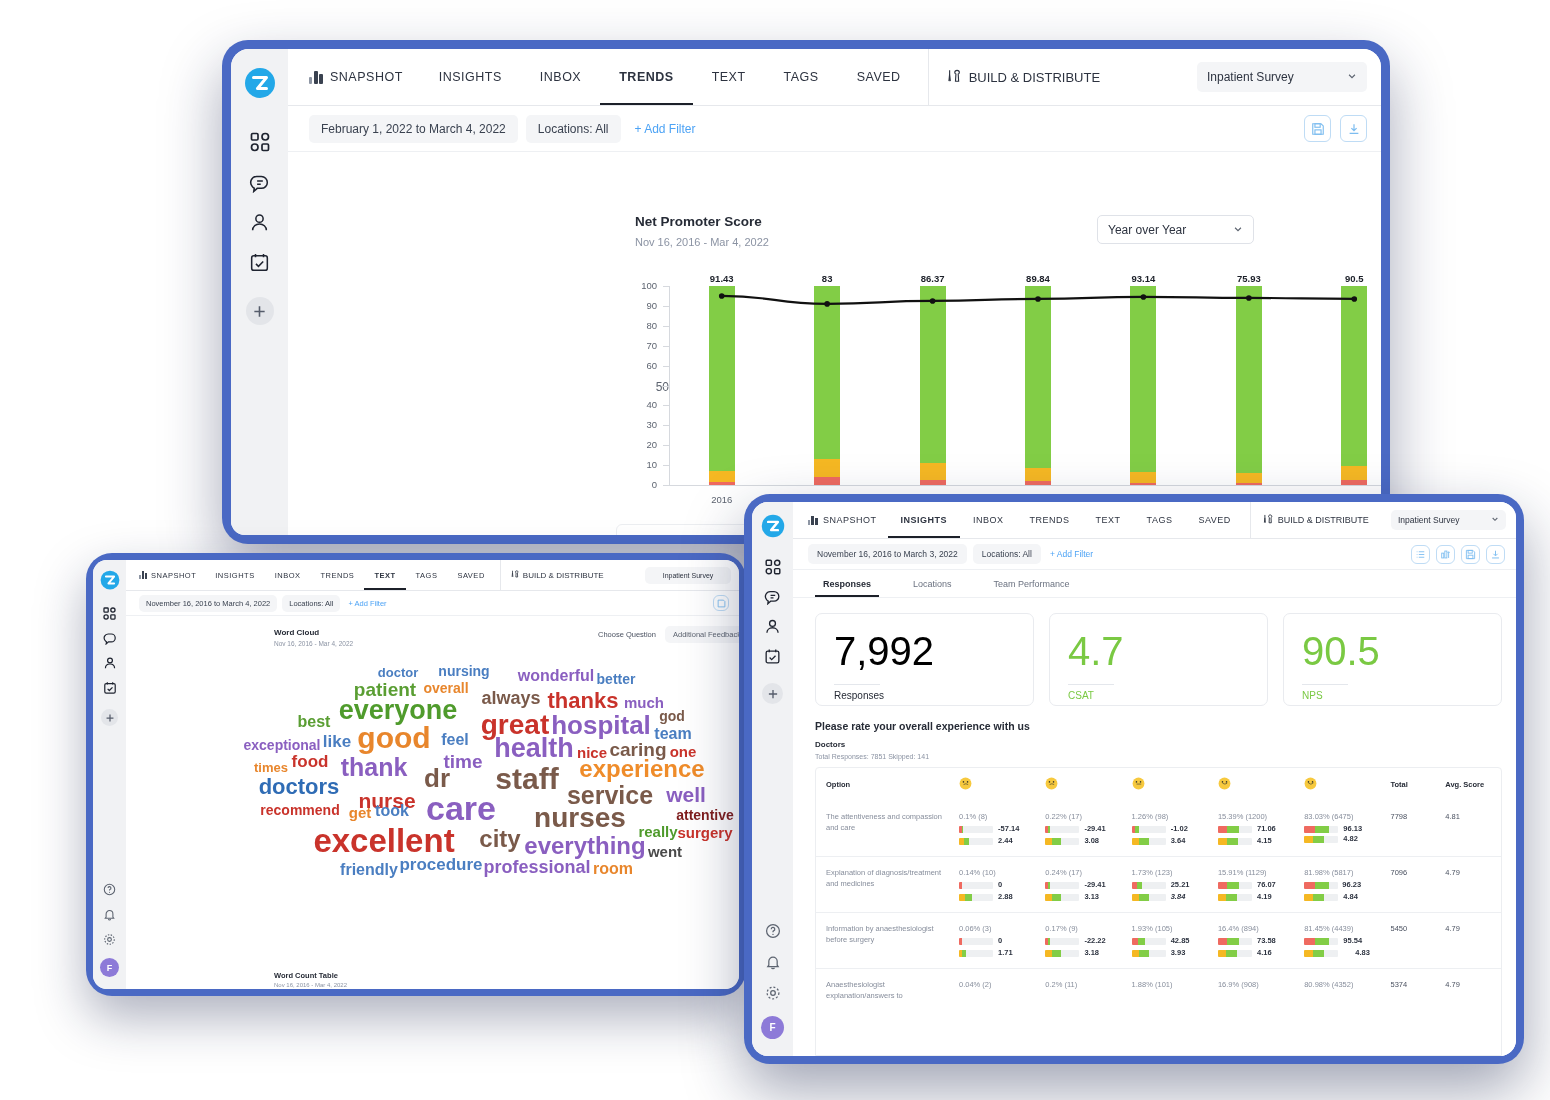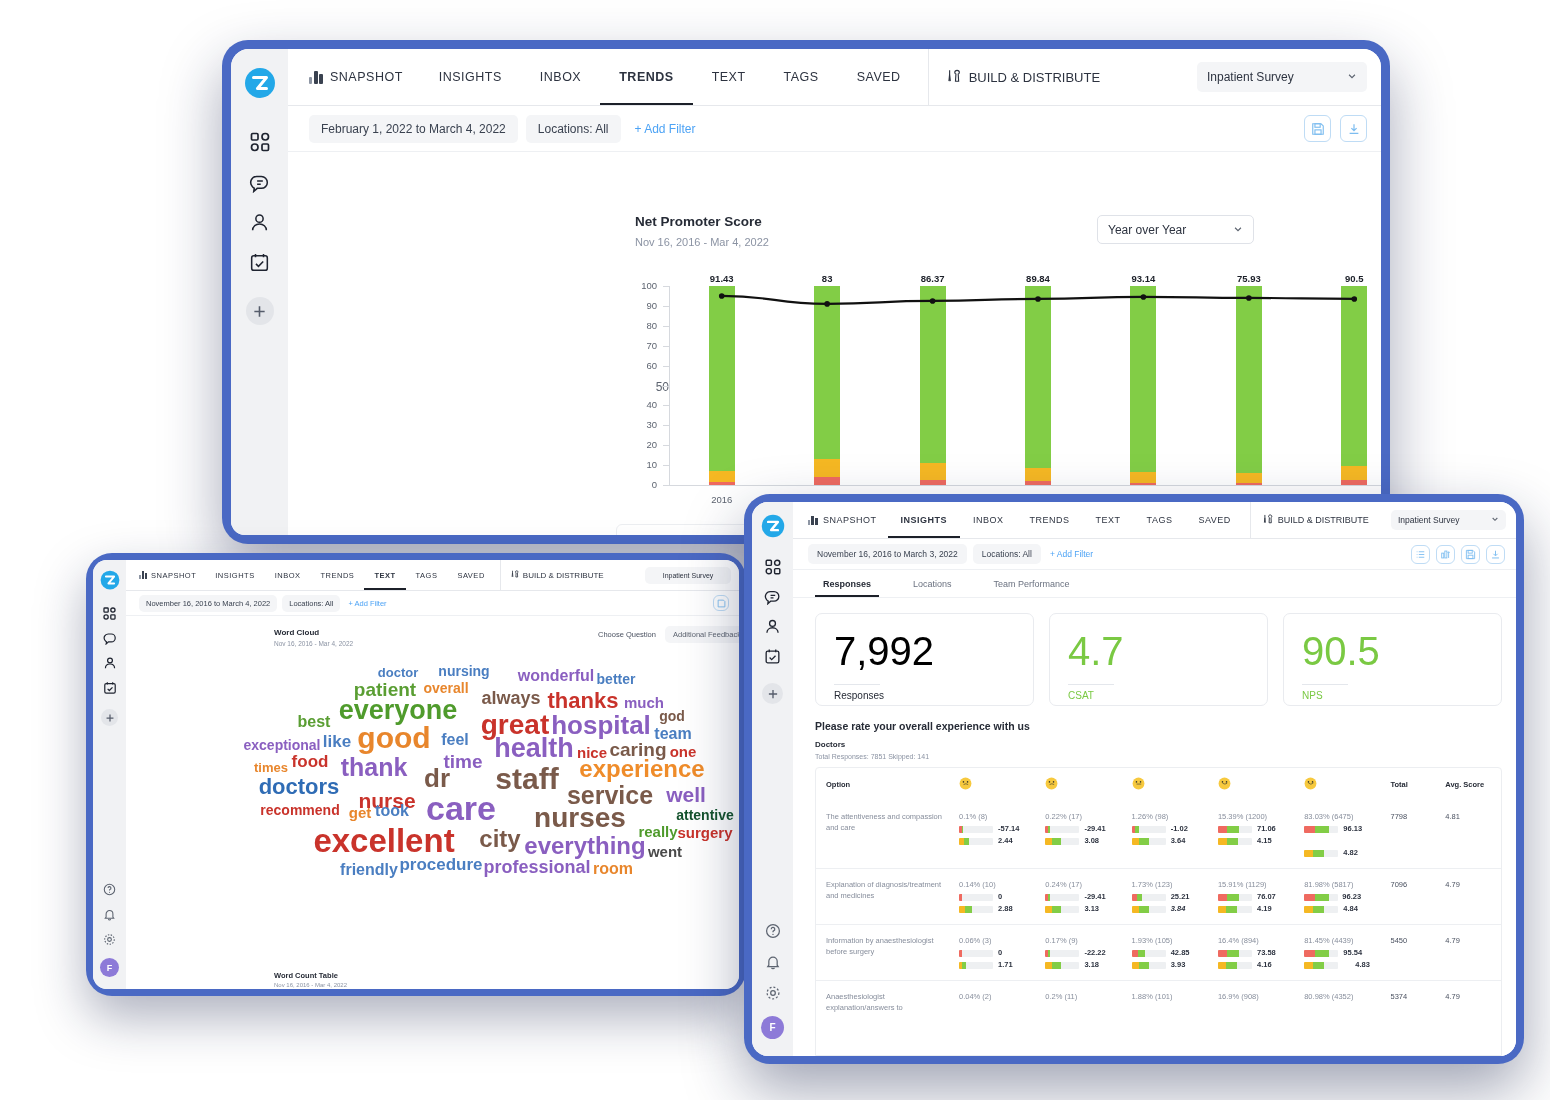--- a/index.html
+++ b/index.html
@@ -511,21 +511,21 @@
           <span style="left: 401px; top: 163px; font-size: 30px; color: rgb(122, 90, 74);">staff</span>
           <span style="left: 173px; top: 171px; font-size: 22px; color: rgb(47, 108, 181);">doctors</span>
           <span style="left: 261px; top: 184px; font-size: 21px; color: rgb(201, 51, 43);">nurse</span>
           <span style="left: 484px; top: 179px; font-size: 25px; color: rgb(122, 90, 74);">service</span>
           <span style="left: 560px; top: 178px; font-size: 21px; color: rgb(138, 95, 192);">well</span>
           <span style="left: 174px; top: 194px; font-size: 14px; color: rgb(201, 51, 43);">recommend</span>
           <span style="left: 234px; top: 196px; font-size: 15px; color: rgb(232, 134, 44);">get</span>
           <span style="left: 266px; top: 195px; font-size: 16px; color: rgb(74, 126, 193);">took</span>
           <span style="left: 335px; top: 192px; font-size: 34px; color: rgb(138, 95, 192);">care</span>
           <span style="left: 454px; top: 202px; font-size: 28px; color: rgb(122, 90, 74);">nurses</span>
-          <span style="left: 579px; top: 199px; font-size: 14px; color: #14532d;">attentive</span>
+          <span style="left: 579px; top: 199px; font-size: 14px; color: #7f1d1d;">attentive</span>
           <span style="left: 532px; top: 215px; font-size: 15px; color: rgb(79, 155, 44);">really</span>
           <span style="left: 579px; top: 216px; font-size: 15px; color: rgb(201, 51, 43);">surgery</span>
           <span style="left: 258px; top: 224px; font-size: 33px; color: rgb(201, 51, 43);">excellent</span>
           <span style="left: 374px; top: 223px; font-size: 24px; color: rgb(122, 90, 74);">city</span>
           <span style="left: 459px; top: 230px; font-size: 24px; color: rgb(138, 95, 192);">everything</span>
           <span style="left: 539px; top: 235px; font-size: 15px; color: rgb(74, 74, 74);">went</span>
           <span style="left: 243px; top: 254px; font-size: 16px; color: rgb(74, 126, 193);">friendly</span>
           <span style="left: 315px; top: 248px; font-size: 17px; color: rgb(74, 126, 193);">procedure</span>
           <span style="left: 411px; top: 251px; font-size: 18px; color: rgb(138, 95, 192);">professional</span>
           <span style="left: 487px; top: 253px; font-size: 16px; color: rgb(232, 134, 44);">room</span>
@@ -829,21 +829,21 @@
                       <i style="width:31.900000000000002%;background:#82cd46;"></i>
       </span> <span class="mb-num" style="margin-left:3px;">4.15</span></div>
                 </td>
                 <td style="padding:11px 6px;">
                   <div>83.03% (6475)</div>
                   <div style="margin-top:3px;white-space:nowrap;">
       <span class="minibar" style="width:34px;background:#eef0f2;">
         <i style="width:32.4%;background:#ef6a60;"></i>
                       <i style="width:39.6%;background:#82cd46;"></i>
       </span> <span class="mb-num" style="margin-left:3px;">96.13</span></div>
-                  <div style="margin-top:15px;white-space:nowrap;">
+                  <div style="margin-top:1px;white-space:nowrap;">
       <span class="minibar" style="width:34px;background:#eef0f2;">
         <i style="width:26.1%;background:#f5b823;"></i>
                       <i style="width:31.900000000000002%;background:#82cd46;"></i>
       </span> <span class="mb-num" style="margin-left:3px;">4.82</span></div>
                 </td>
                 <td style="padding:11px 6px;color:#4a5160;">7798</td>
                 <td style="padding:11px 6px;color:#4a5160;">4.81</td>
               </tr>
               <tr class="rowline">
                 <td class="opt-txt" style="padding:11px 10px;line-height:1.45;">Explanation of diagnosis/treatment and medicines</td>

